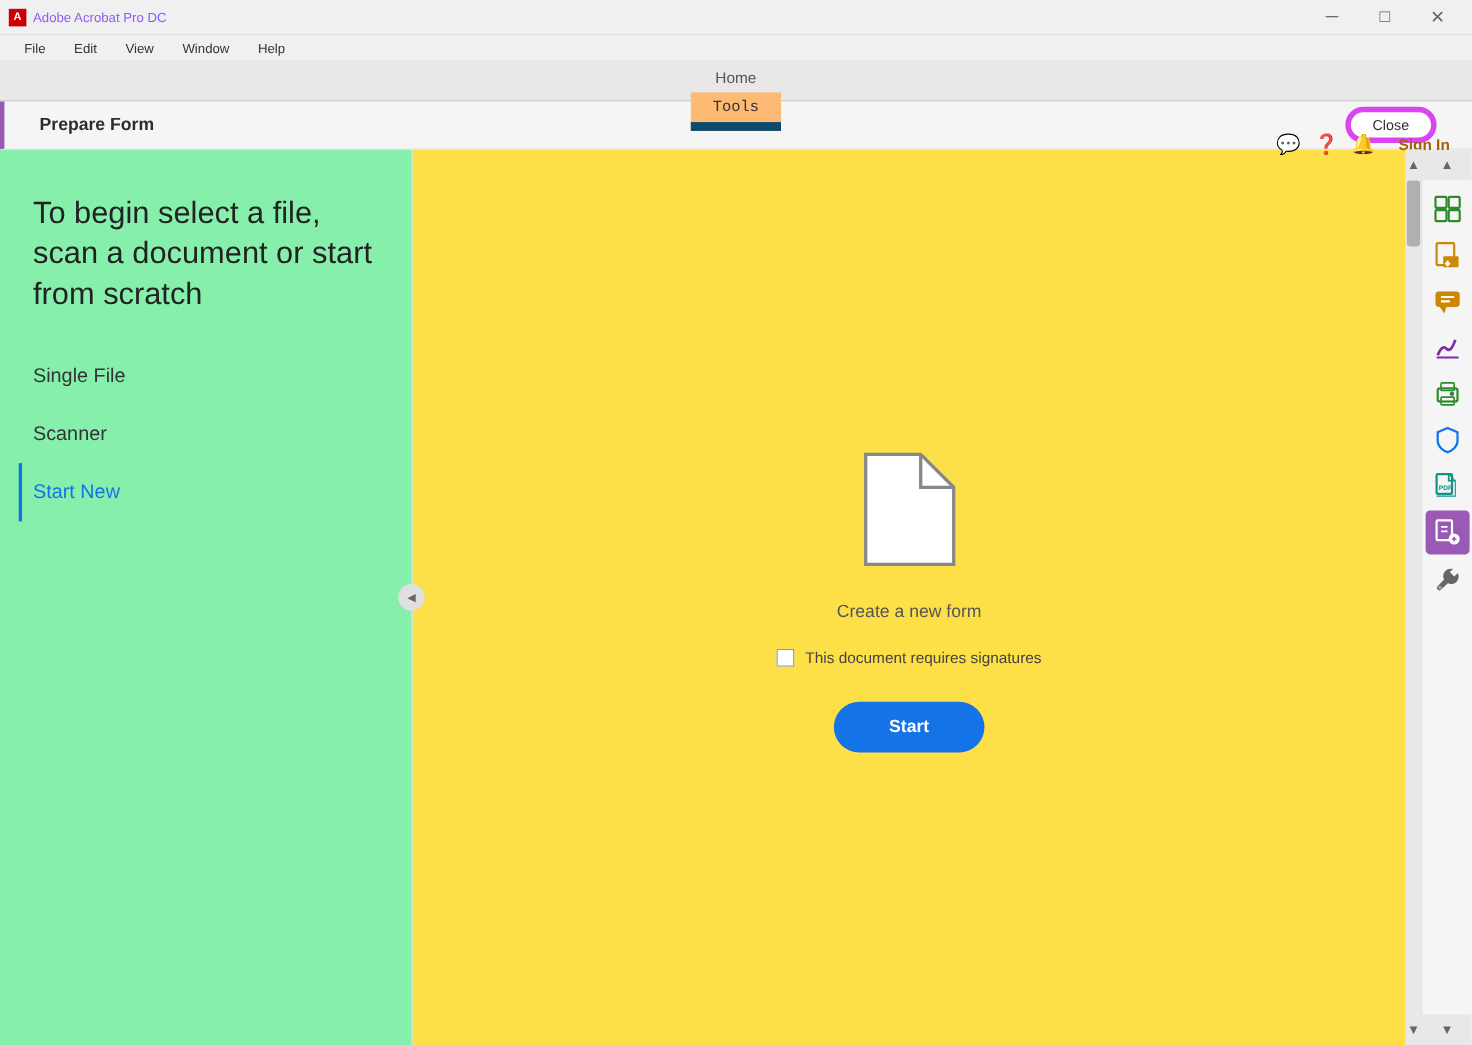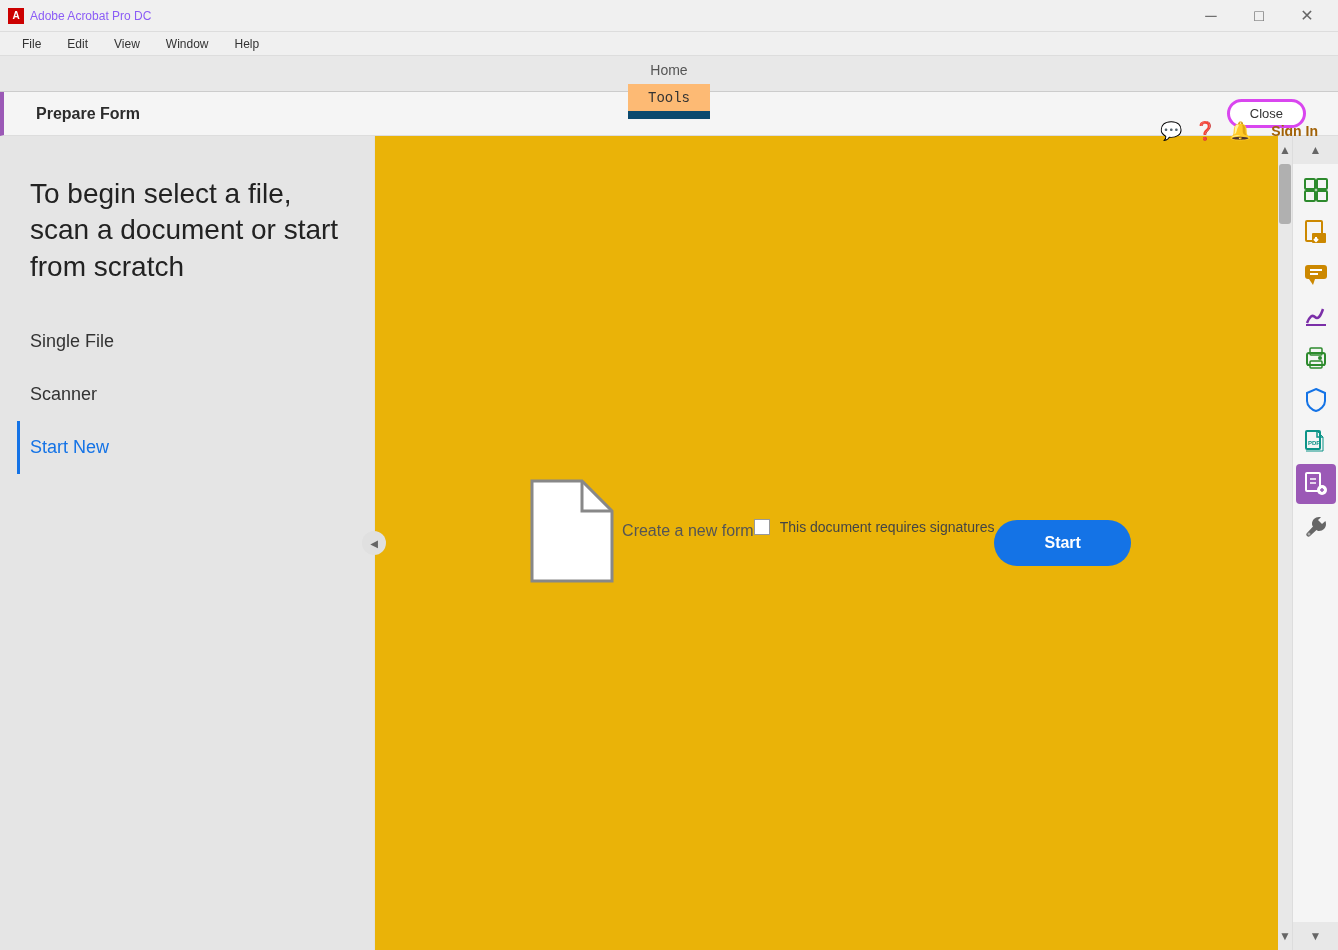--- a/index.html
+++ b/index.html
@@ -117,40 +117,40 @@
       border-bottom: 1px solid #ddd;
       border-left: 4px solid #9b59b6;
     }
     .toolbar-title {
       font-size: 16px;
       font-weight: 600;
       color: #2c2c2c;
       flex: 1;
     }
     .close-btn {
-      border: 3px solid #d946ef;
+      border: 5px solid #d946ef;
       border-radius: 20px;
       padding: 4px 20px;
       background: white;
       font-size: 13px;
       cursor: pointer;
       color: #333;
     }
 
     
     .main-content {
       display: flex;
       height: calc(950px - 32px - 24px - 36px - 44px);
       background: white;
     }
 
     
     .left-panel {
       width: 375px;
-      background: #e5e5e5;
+      background: #86efac;
       border-right: 1px solid #e0e0e0;
       padding: 20px 0;
       position: relative;
     }
     .left-heading {
       font-size: 28px;
       color: #222;
       font-weight: 300;
       padding: 20px 30px 30px;
       line-height: 1.3;
@@ -186,24 +186,25 @@
       cursor: pointer;
       font-size: 10px;
       color: #666;
       z-index: 10;
     }
 
     
     .center-panel {
       flex: 1;
       display: flex;
+      flex-direction: column;
       align-items: center;
       justify-content: center;
       padding: 40px;
-      background: #eab308;
+      background: #fde047;
     }
     .file-icon-container {
       margin-bottom: 20px;
     }
     .file-icon-svg {
       width: 100px;
       height: 120px;
     }
     .create-form-text {
       font-size: 16px;

